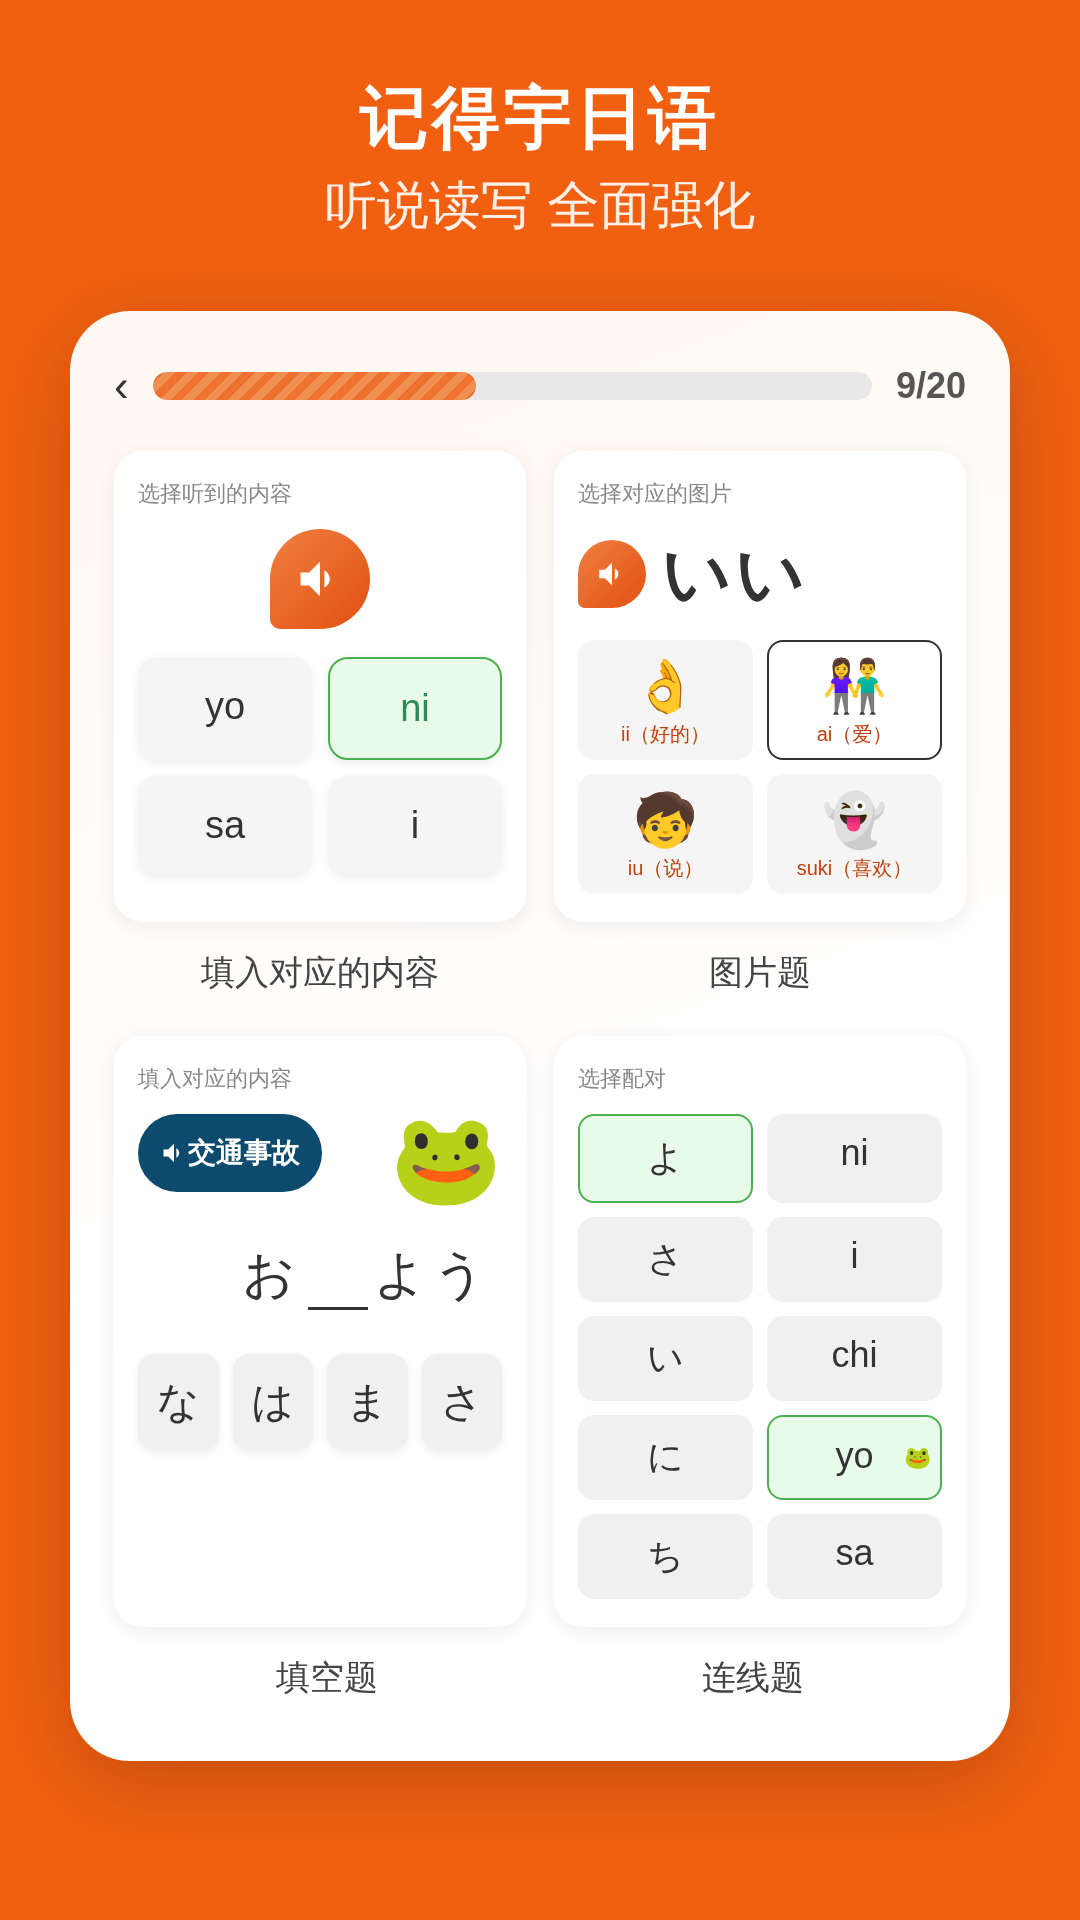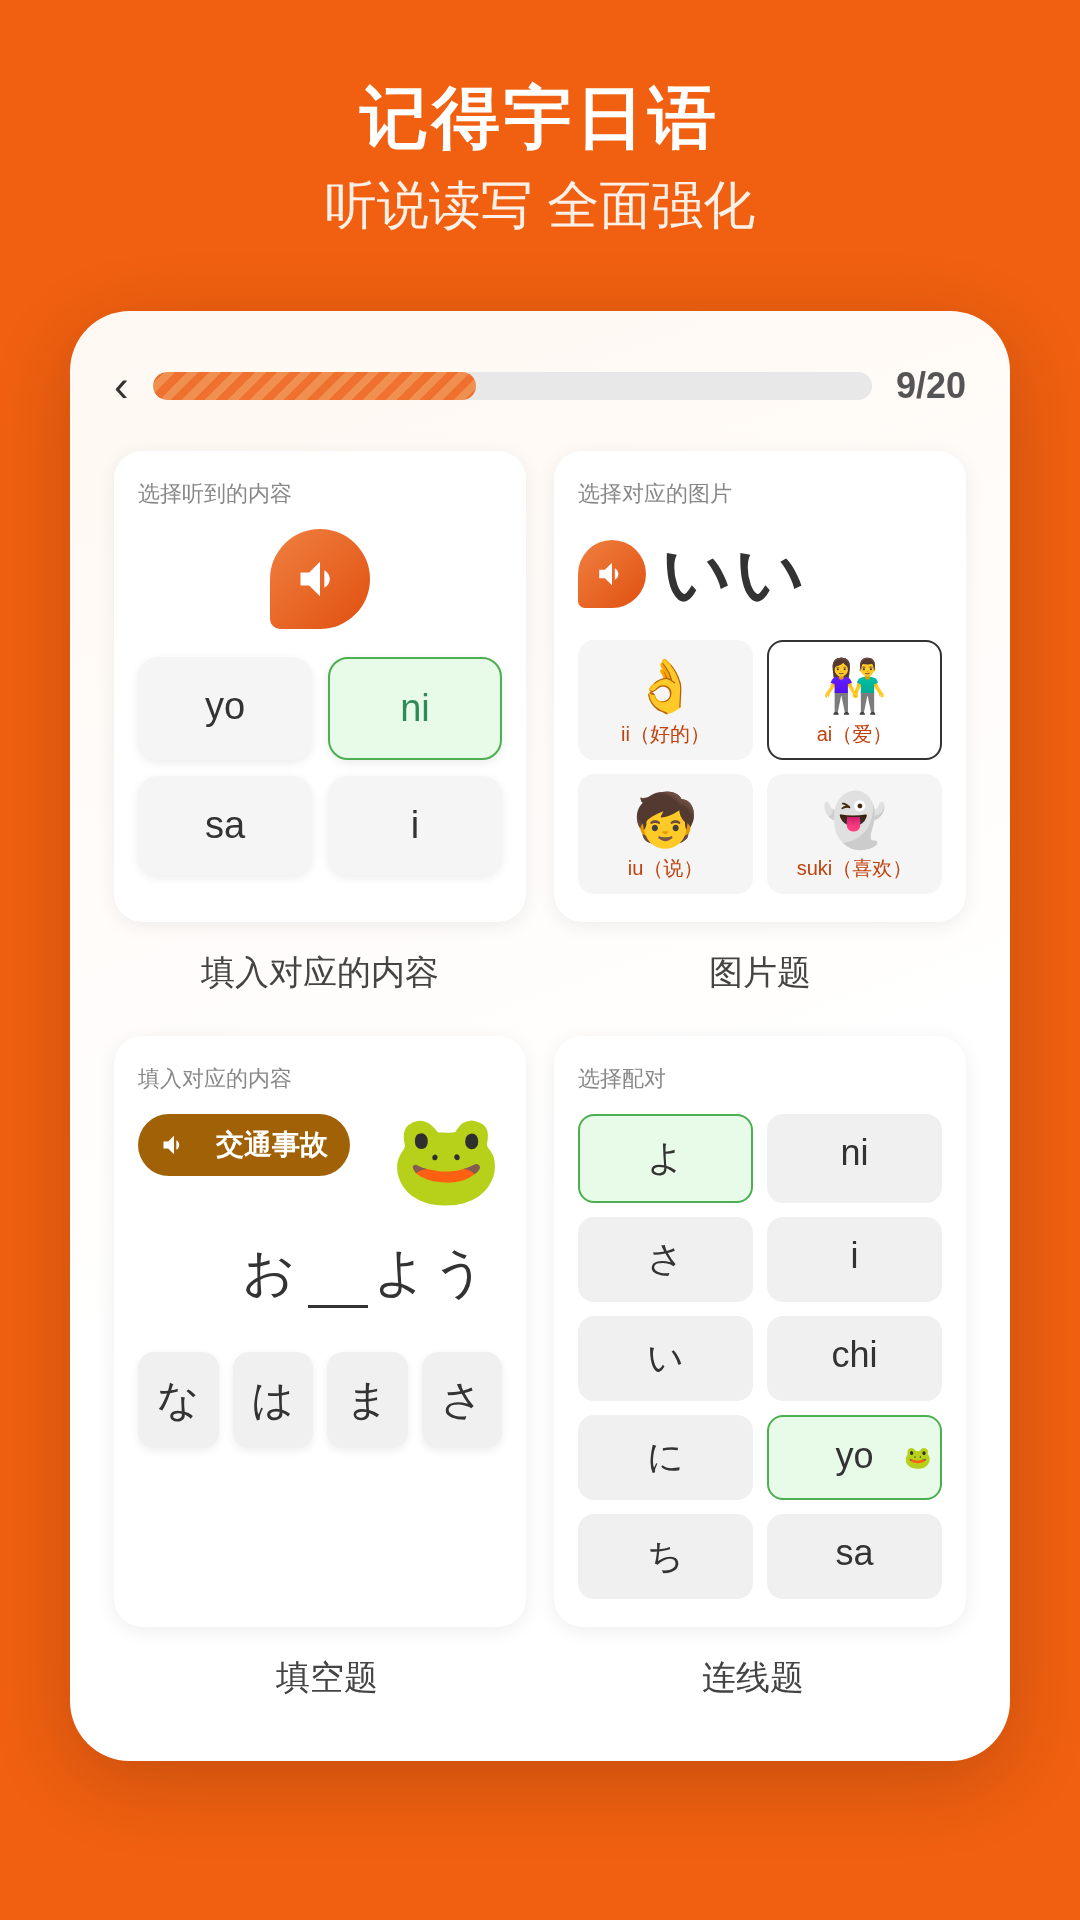--- a/index.html
+++ b/index.html
@@ -216,25 +216,25 @@
       display: grid;
       grid-template-columns: 1fr 1fr;
       gap: 28px;
       margin-bottom: 40px;
     }
 
     
     .audio-tag {
       display: inline-flex;
       align-items: center;
-      gap: 28px;
-      background: #a16207;
+      gap: 0;
+      background: #0c4a6e;
       color: #fff;
       border-radius: 40px;
-      padding: 12px 22px;
+      padding: 20px 22px;
       font-size: 28px;
       font-weight: 600;
       margin-bottom: 14px;
     }
     .audio-tag svg {
       width: 28px;
       height: 28px;
     }
     .blank-sentence {
       font-size: 52px;

